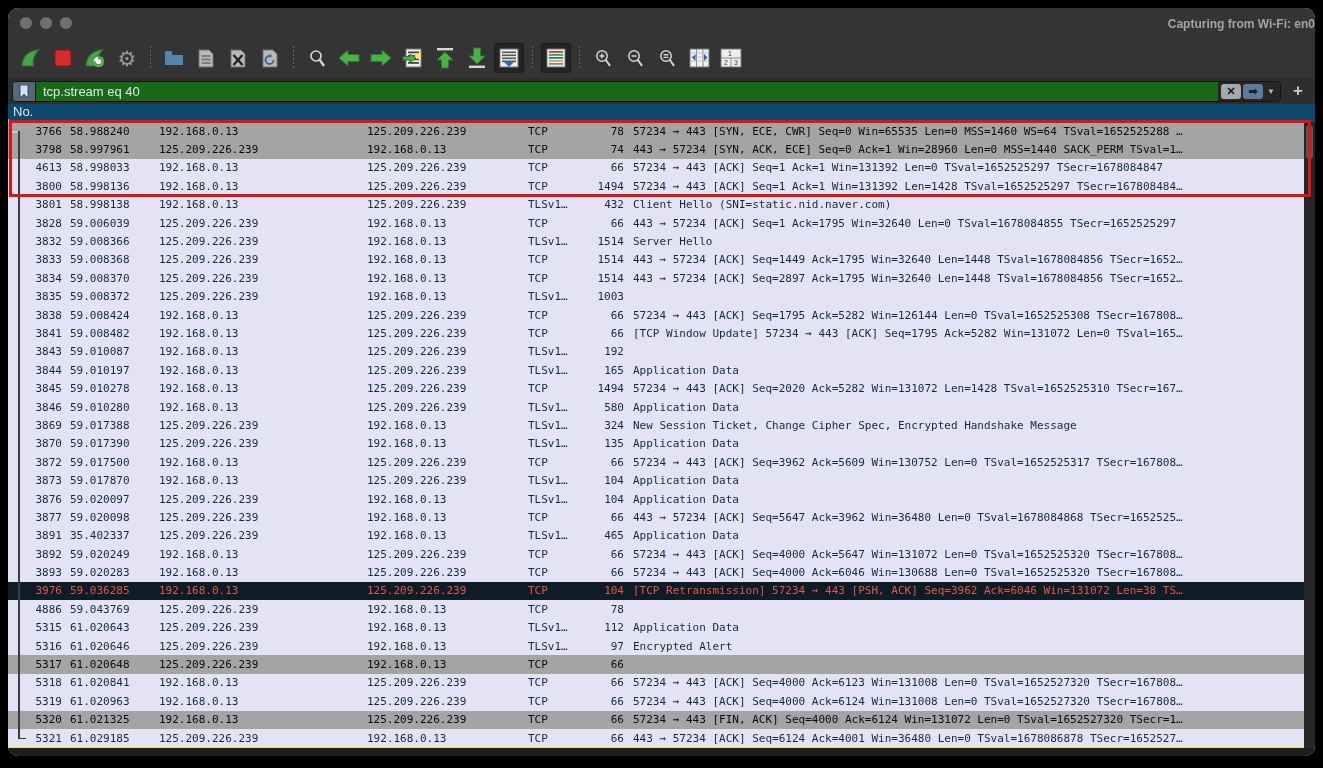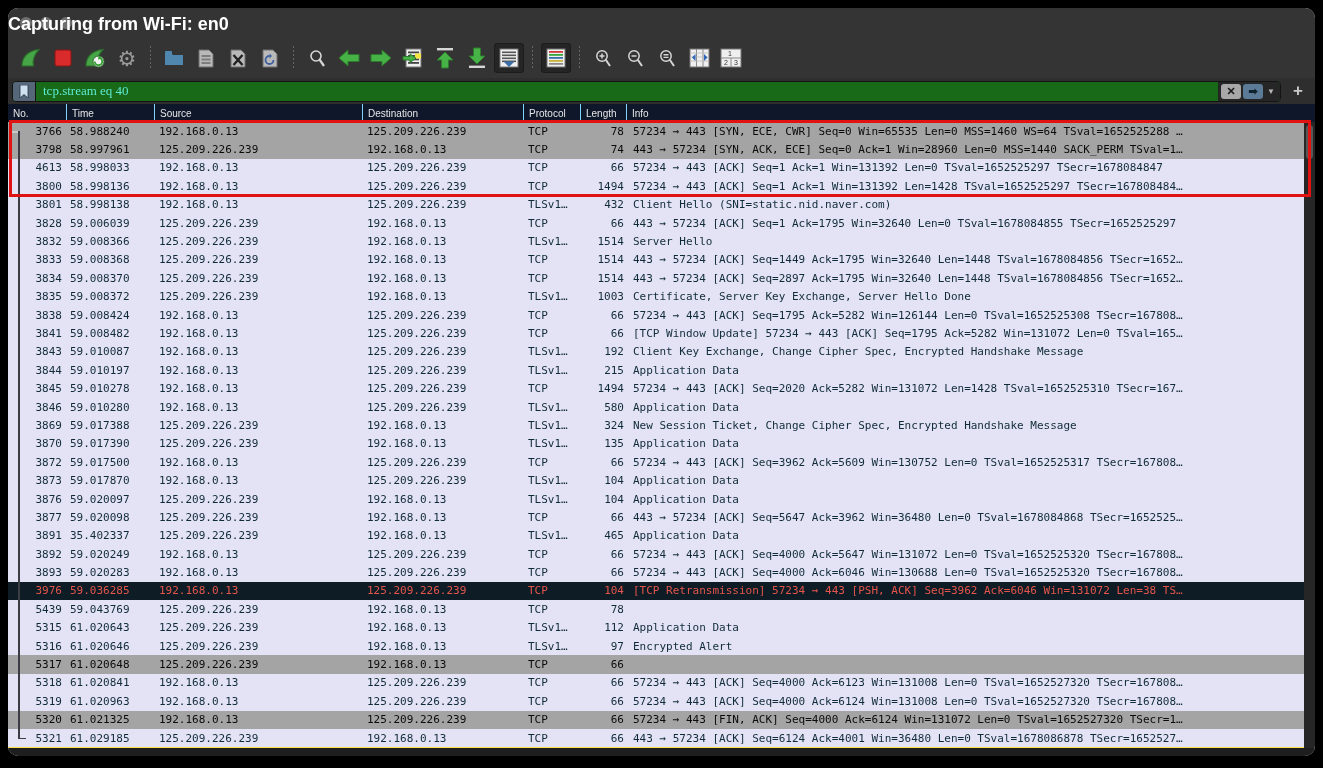--- a/index.html
+++ b/index.html
@@ -8,52 +8,52 @@
 
   .window { position:absolute; left:8px; top:8px; width:1307px; height:748px;
             border-radius:10px; overflow:hidden; background:#e4e3f5;
             box-shadow:0 12px 30px rgba(0,0,0,0.85); }
 
   
   .titlebar { position:relative; height:30px; background:#343434; }
   .traffic { position:absolute; top:9px; left:12px; display:flex; gap:8px; }
   .traffic span { width:12px; height:12px; border-radius:50%; background:#6f6f6f; display:block; }
   .title { position:absolute; left:0; right:0; top:0; height:30px; line-height:32px;
-           text-align:left; color:#ffffff; font-size:18px; font-weight:bold; }
+           text-align:right; color:#a3a3a3; font-size:12px; font-weight:bold; }
 
   
   .toolbar { height:40px; background:#343434; display:flex; align-items:center;
              padding-left:8px; gap:2px; }
   .tbtn { width:30px; height:30px; display:flex; align-items:center; justify-content:center;
           border-radius:4px; flex:0 0 auto; }
   .tbtn.pressed { background:#252525; box-shadow:inset 0 0 0 1px #1c1c1c; }
   .tsep { width:1px; height:24px; margin:0 6px; flex:0 0 auto;
           background:repeating-linear-gradient(#666 0 2px, transparent 2px 4px); }
   .gear { color:#9a9a9a; font-size:21px; line-height:1; }
 
   
   .filterbar { height:26px; background:#2e2e2e; display:flex; align-items:center;
                padding:0 6px 0 4px; gap:6px; }
   .filter-field { flex:1; height:21px; display:flex; align-items:stretch; overflow:hidden;
                   border:1px solid #141414; border-radius:4px; background:#186a18; }
   .bookmark-btn { width:23px; background:#56677a; display:flex; align-items:center;
                   justify-content:center; border-right:1px solid #141414; }
   .filter-input { flex:1; display:flex; align-items:center; padding-left:7px;
-                  color:#5eead4; font-size:13px;font-family:Liberation Serif, serif; }
+                  color:#e5e5e5; font-size:13px; }
   .filter-right { display:flex; align-items:center; gap:2px; background:#262626;
                   padding:0 3px; }
   .mini-btn { width:20px; height:15px; border-radius:3px; display:flex; align-items:center;
               justify-content:center; font-size:11px; font-weight:bold; }
   .clear-btn { background:#a8a8a8; color:#1a1a1a; }
   .apply-btn { background:#5c7b97; color:#10222e; }
   .chev { color:#b9b9b9; font-size:8px; padding:0 2px; }
   .plus-btn { color:#c9c9c9; font-size:17px; font-weight:bold; width:22px; text-align:center; }
 
   
-  .colhead { height:18px; background:#0f172a; display:flex; color:#e6e6e6; font-size:10px; }
+  .colhead { height:18px; background:#0c4a6e; display:flex; color:#e6e6e6; font-size:13px;flex-direction:column; }
   .colhead .cell { display:flex; align-items:center; padding-left:5px; overflow:hidden;
                    white-space:nowrap; border-left:1px solid #7dd3fc; }
   .colhead .cell:first-child { border-left:none; }
 
   
   .rows { position:relative; height:626px; background:#fde047;
           font-family:"DejaVu Sans Mono", monospace; font-size:11px; }
   .prow { height:18.4px; display:flex; align-items:center; white-space:nowrap;
           color:#102b38; background:#e4e3f5; overflow:hidden; }
   .prow.gray { background:#a4a4a4; color:#0a0a0a; }
@@ -424,21 +424,20 @@
         <div class="cell c-len">1514</div>
         <div class="cell c-info">443 → 57234 [ACK] Seq=2897 Ack=1795 Win=32640 Len=1448 TSval=1678084856 TSecr=1652…</div>
       </div>
       <div class="prow">
         <div class="cell c-no">3835</div>
         <div class="cell c-time">59.008372</div>
         <div class="cell c-src">125.209.226.239</div>
         <div class="cell c-dst">192.168.0.13</div>
         <div class="cell c-proto">TLSv1…</div>
         <div class="cell c-len">1003</div>
-        <div class="cell c-info">Certificate, Server Key Exchange, Server Hello Done</div>
       </div>
       <div class="prow">
         <div class="cell c-no">3838</div>
         <div class="cell c-time">59.008424</div>
         <div class="cell c-src">192.168.0.13</div>
         <div class="cell c-dst">125.209.226.239</div>
         <div class="cell c-proto">TCP</div>
         <div class="cell c-len">66</div>
         <div class="cell c-info">57234 → 443 [ACK] Seq=1795 Ack=5282 Win=126144 Len=0 TSval=1652525308 TSecr=167808…</div>
       </div>
@@ -451,29 +450,28 @@
         <div class="cell c-len">66</div>
         <div class="cell c-info">[TCP Window Update] 57234 → 443 [ACK] Seq=1795 Ack=5282 Win=131072 Len=0 TSval=165…</div>
       </div>
       <div class="prow">
         <div class="cell c-no">3843</div>
         <div class="cell c-time">59.010087</div>
         <div class="cell c-src">192.168.0.13</div>
         <div class="cell c-dst">125.209.226.239</div>
         <div class="cell c-proto">TLSv1…</div>
         <div class="cell c-len">192</div>
-        <div class="cell c-info">Client Key Exchange, Change Cipher Spec, Encrypted Handshake Message</div>
       </div>
       <div class="prow">
         <div class="cell c-no">3844</div>
         <div class="cell c-time">59.010197</div>
         <div class="cell c-src">192.168.0.13</div>
         <div class="cell c-dst">125.209.226.239</div>
         <div class="cell c-proto">TLSv1…</div>
-        <div class="cell c-len">215</div>
+        <div class="cell c-len">165</div>
         <div class="cell c-info">Application Data</div>
       </div>
       <div class="prow">
         <div class="cell c-no">3845</div>
         <div class="cell c-time">59.010278</div>
         <div class="cell c-src">192.168.0.13</div>
         <div class="cell c-dst">125.209.226.239</div>
         <div class="cell c-proto">TCP</div>
         <div class="cell c-len">1494</div>
         <div class="cell c-info">57234 → 443 [ACK] Seq=2020 Ack=5282 Win=131072 Len=1428 TSval=1652525310 TSecr=167…</div>
@@ -571,21 +569,21 @@
       <div class="prow bad">
         <div class="cell c-no">3976</div>
         <div class="cell c-time">59.036285</div>
         <div class="cell c-src">192.168.0.13</div>
         <div class="cell c-dst">125.209.226.239</div>
         <div class="cell c-proto">TCP</div>
         <div class="cell c-len">104</div>
         <div class="cell c-info">[TCP Retransmission] 57234 → 443 [PSH, ACK] Seq=3962 Ack=6046 Win=131072 Len=38 TS…</div>
       </div>
       <div class="prow">
-        <div class="cell c-no">5439</div>
+        <div class="cell c-no">4886</div>
         <div class="cell c-time">59.043769</div>
         <div class="cell c-src">125.209.226.239</div>
         <div class="cell c-dst">192.168.0.13</div>
         <div class="cell c-proto">TCP</div>
         <div class="cell c-len">78</div>
       </div>
       <div class="prow">
         <div class="cell c-no">5315</div>
         <div class="cell c-time">61.020643</div>
         <div class="cell c-src">125.209.226.239</div>

